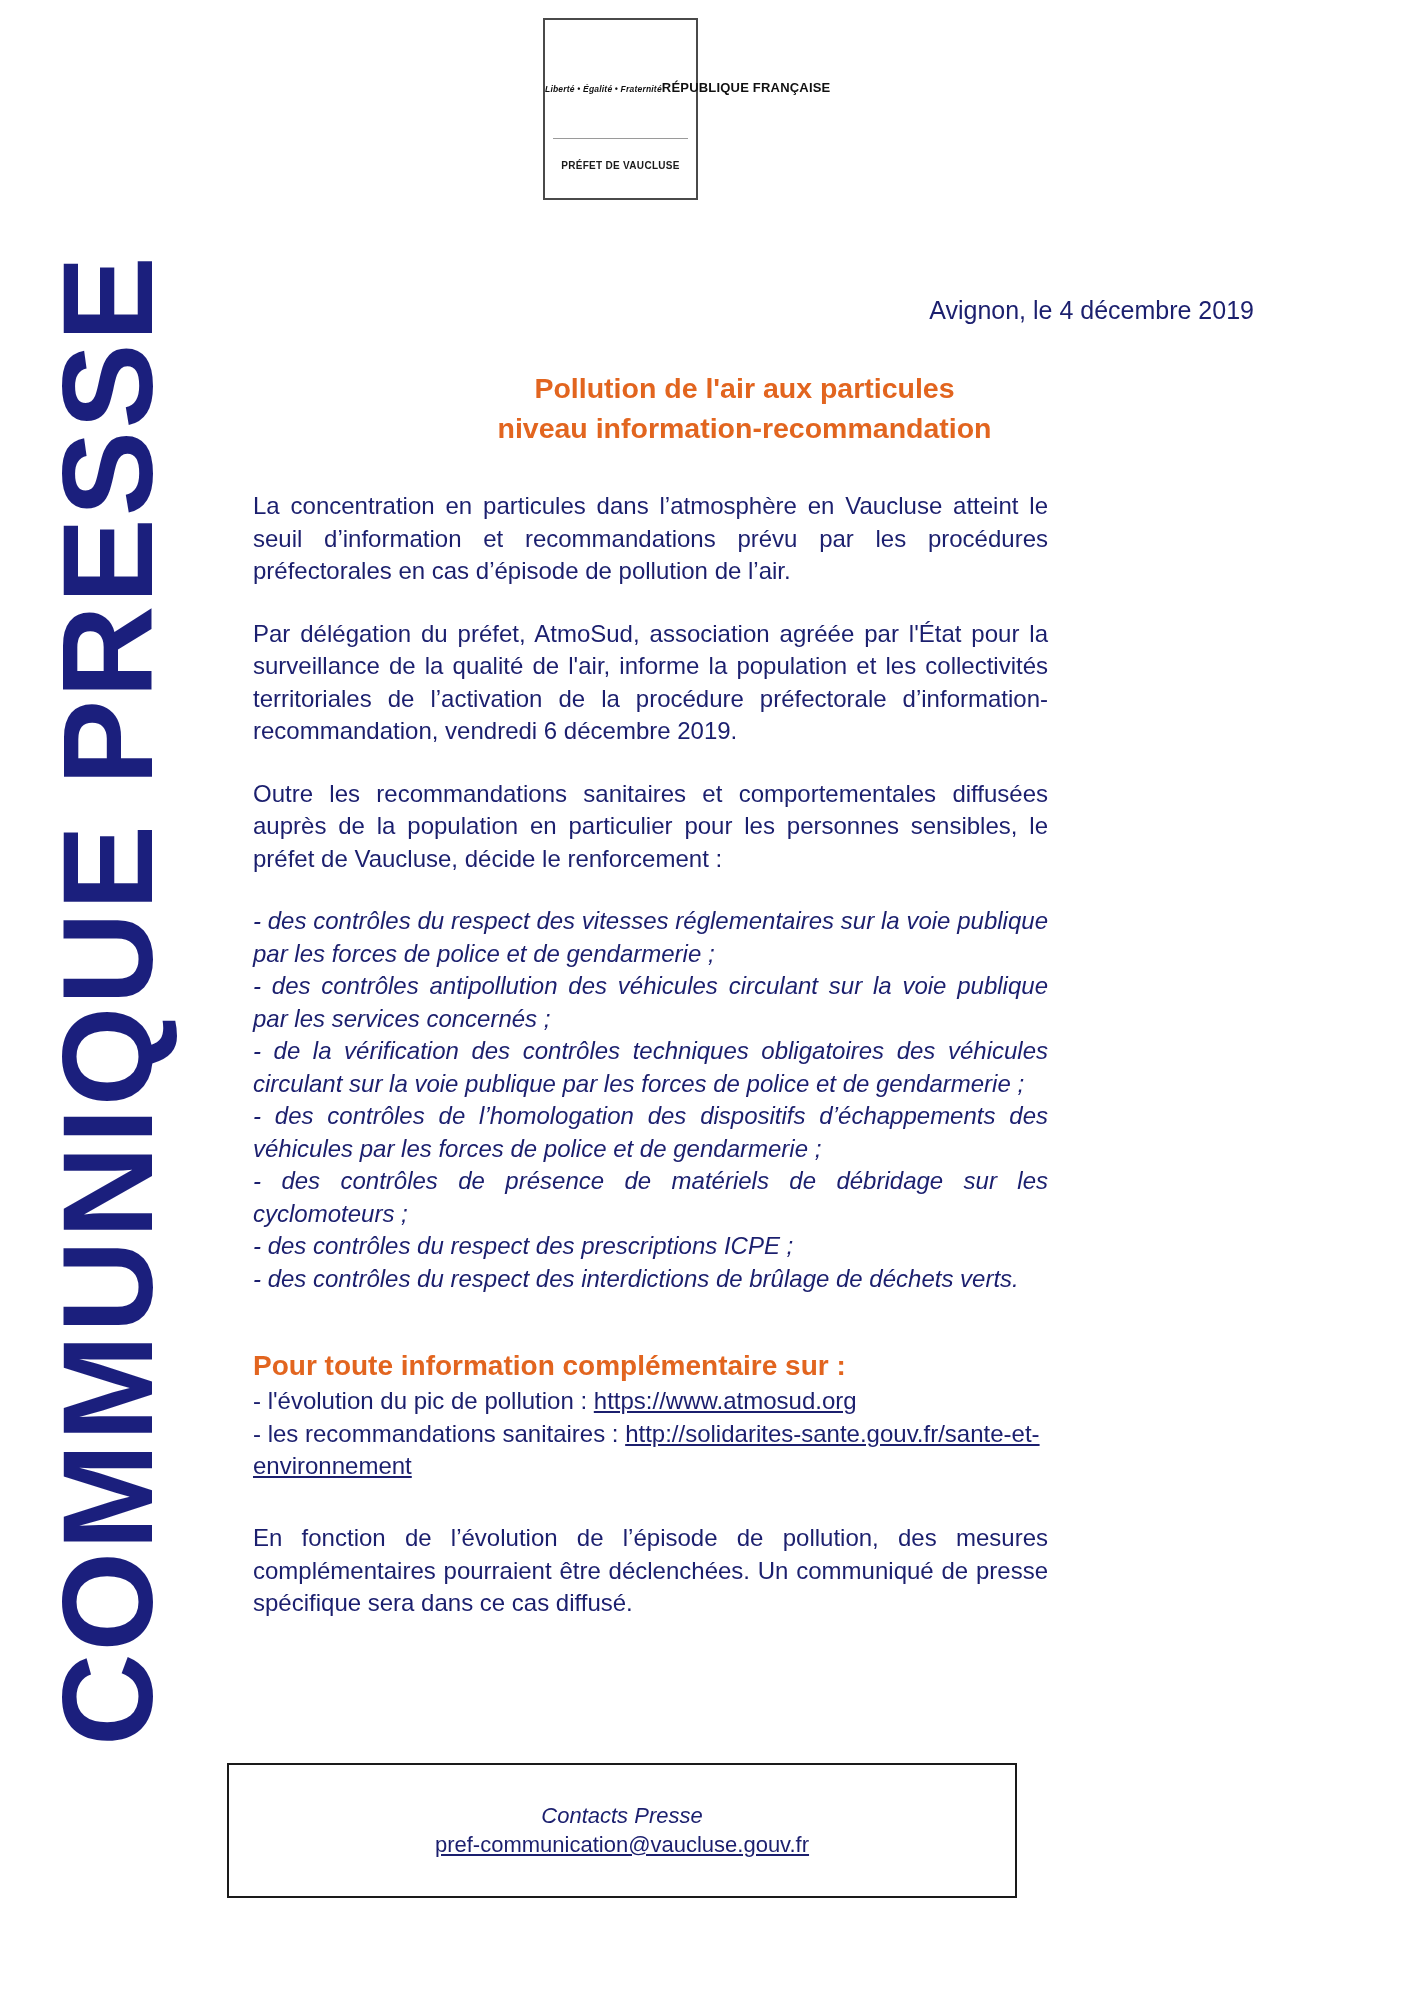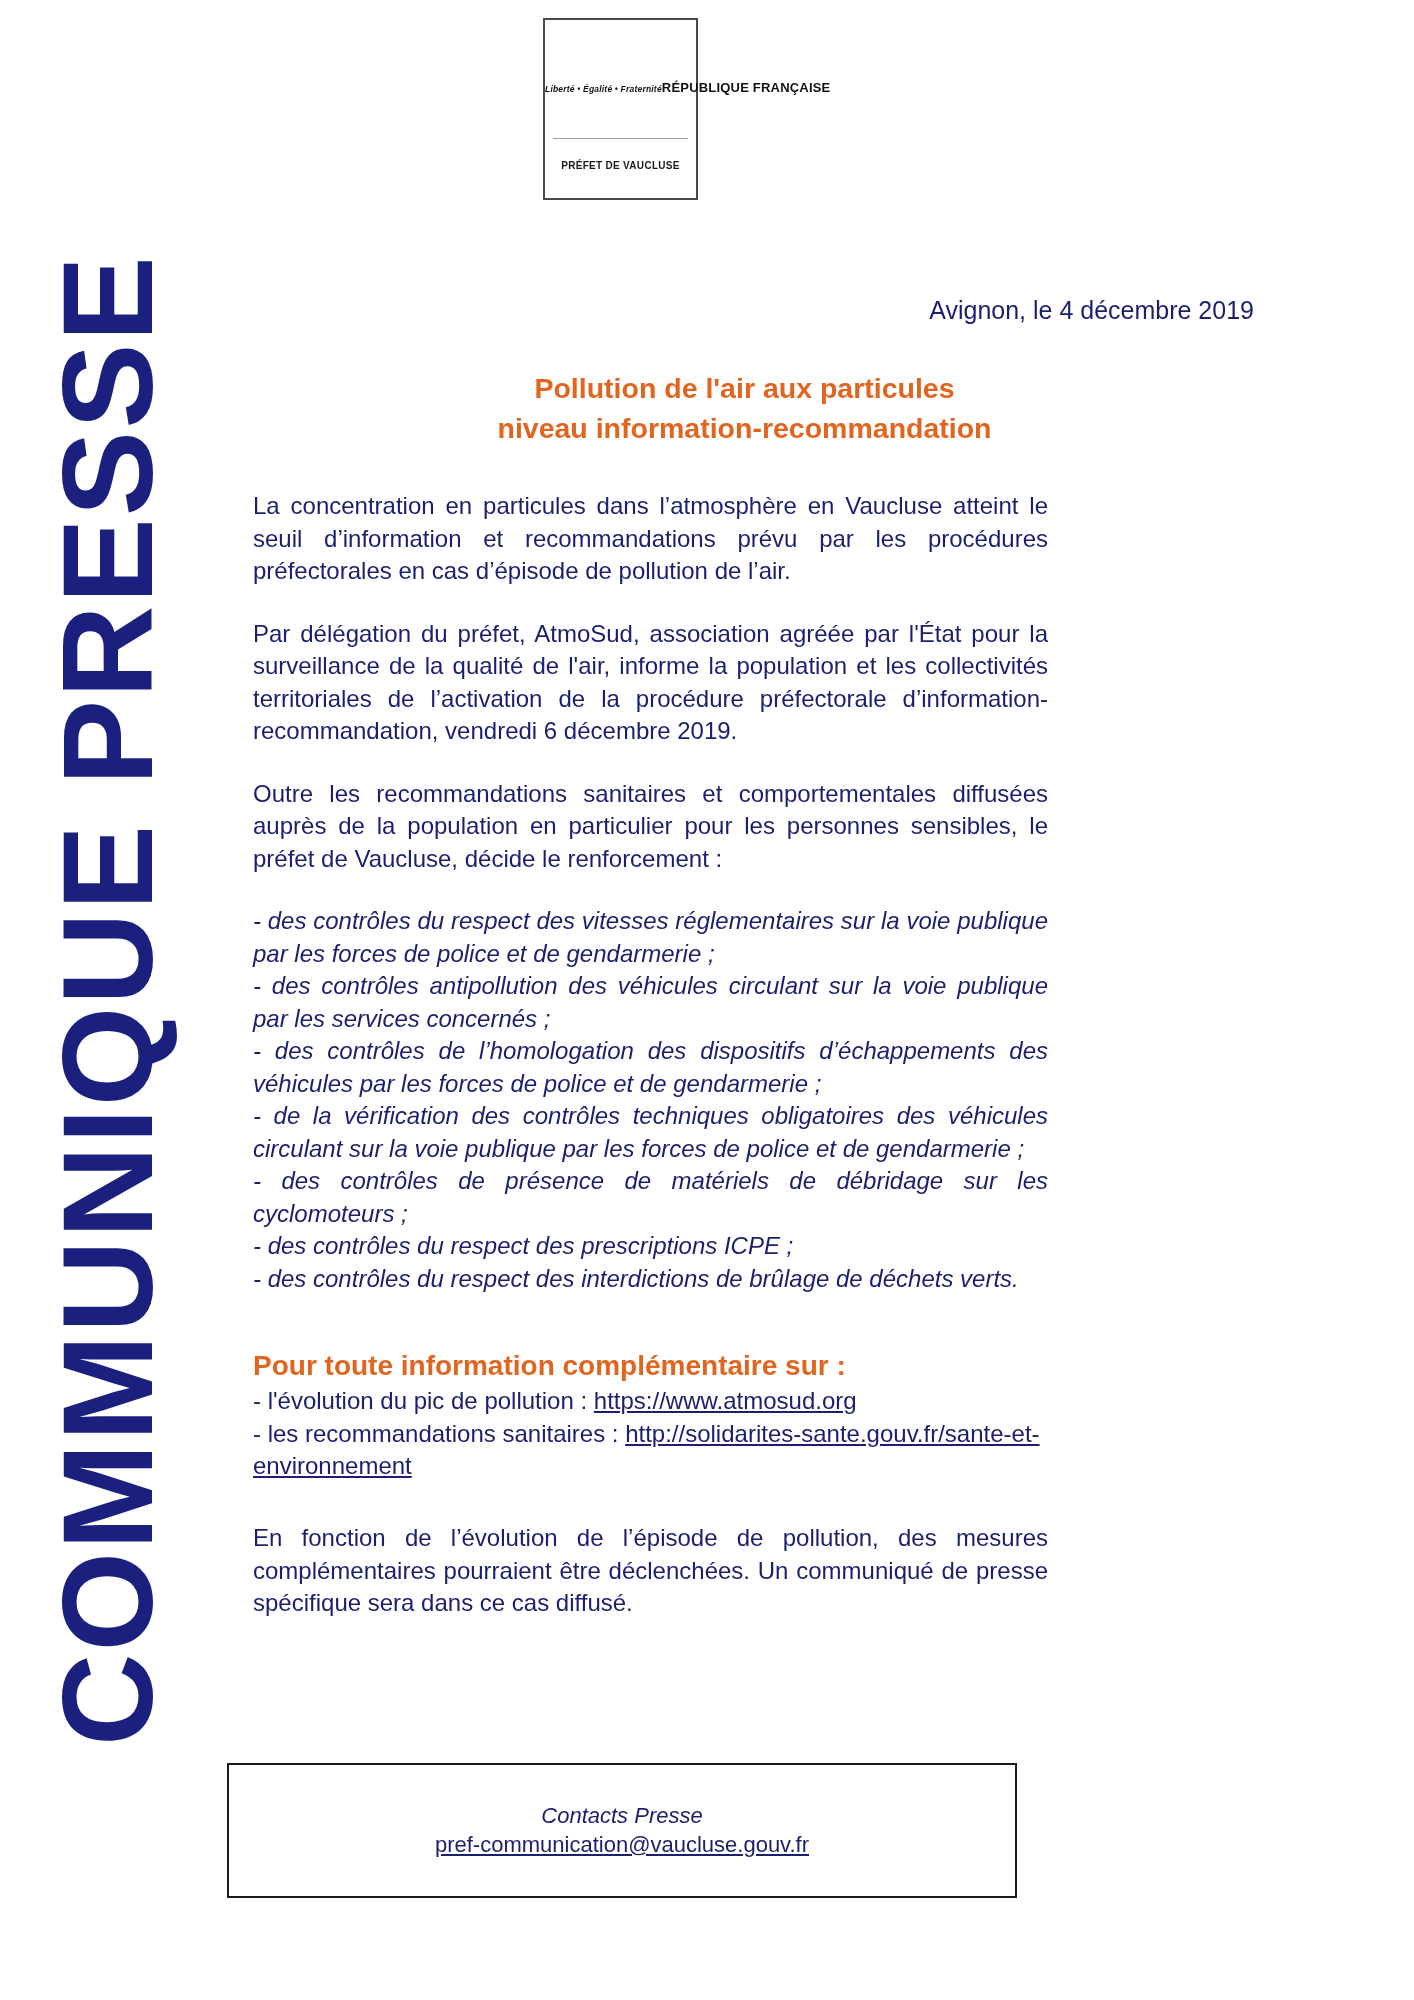--- a/index.html
+++ b/index.html
@@ -269,22 +269,22 @@
 
       <p class="para">La concentration en particules dans l’atmosphère en Vaucluse atteint le seuil d’information et recommandations prévu par les procédures préfectorales en cas d’épisode de pollution de l’air.</p>
 
       <p class="para">Par délégation du préfet, AtmoSud, association agréée par l'État pour la surveillance de la qualité de l'air, informe la population et les collectivités territoriales de l’activation de la procédure préfectorale d’information-recommandation, vendredi 6 décembre 2019.</p>
 
       <p class="para">Outre les recommandations sanitaires et comportementales diffusées auprès de la population en particulier pour les personnes sensibles, le préfet de Vaucluse, décide le renforcement :</p>
 
       <ul class="measures">
         <li>- des contrôles du respect des vitesses réglementaires sur la voie publique par les forces de police et de gendarmerie ;</li>
         <li>- des contrôles antipollution des véhicules circulant sur la voie publique par les services concernés ;</li>
+        <li>- de la vérification des contrôles techniques obligatoires des véhicules circulant sur la voie publique par les forces de police et de gendarmerie ;</li>
         <li>- des contrôles de l’homologation des dispositifs d’échappements des véhicules par les forces de police et de gendarmerie ;</li>
-        <li>- de la vérification des contrôles techniques obligatoires des véhicules circulant sur la voie publique par les forces de police et de gendarmerie ;</li>
         <li>- des contrôles de présence de matériels de débridage sur les cyclomoteurs ;</li>
         <li>- des contrôles du respect des prescriptions ICPE ;</li>
         <li>- des contrôles du respect des interdictions de brûlage de déchets verts.</li>
       </ul>
 
       <div style="height:52px"></div>
 
       <p class="section-head">Pour toute information complémentaire sur :</p>
 
       <ul class="info-lines">

